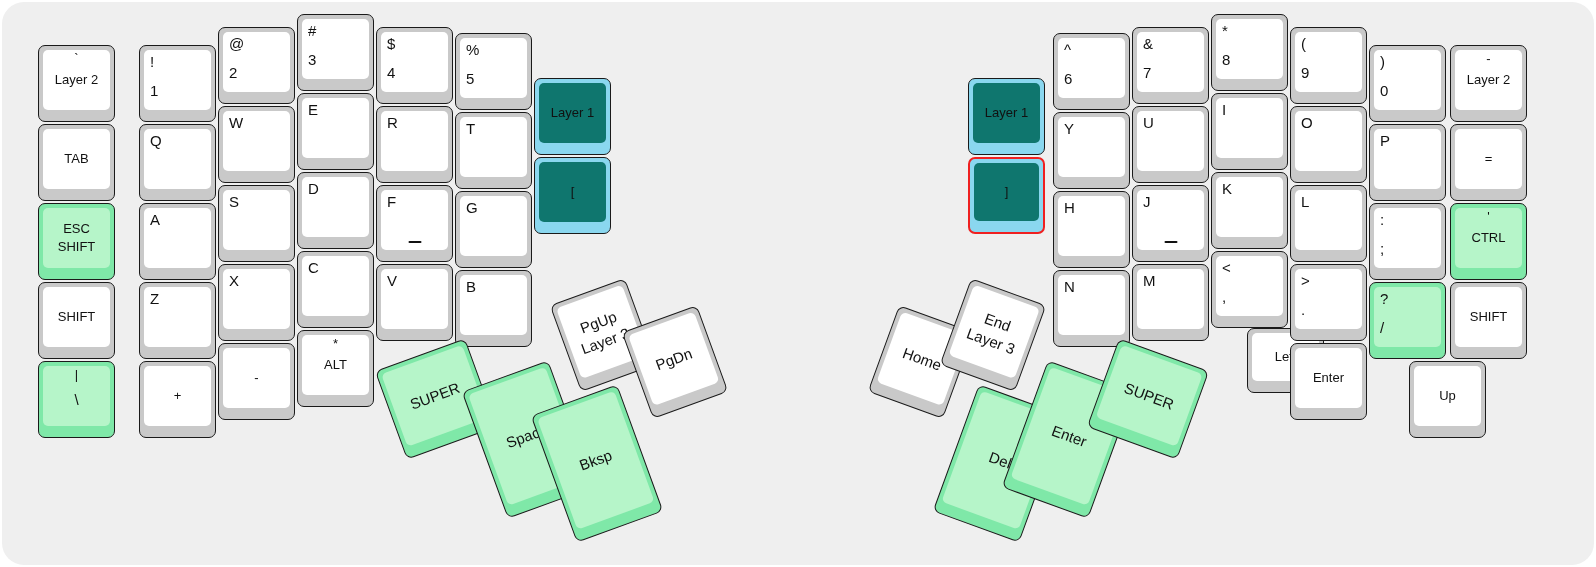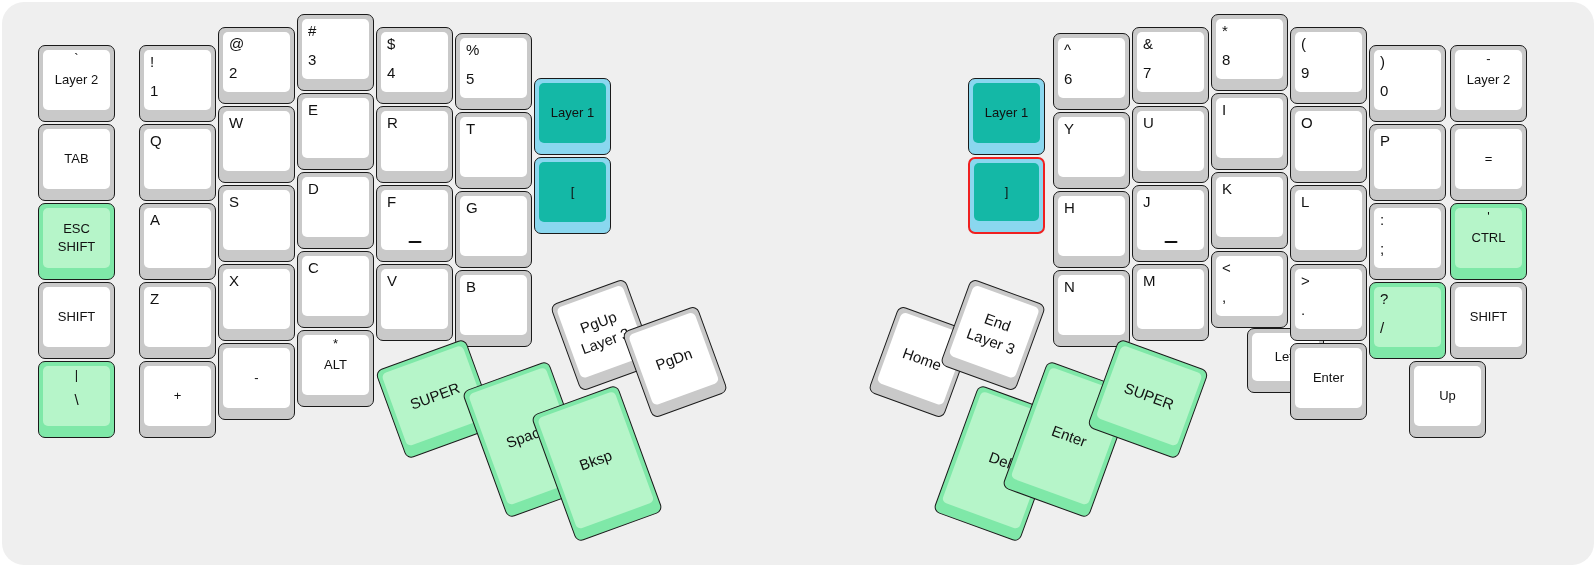--- a/index.html
+++ b/index.html
@@ -35,21 +35,21 @@
     width:100%;height:100%;
     border-radius:5px;
     background:#ffffff;
     position:relative;
     overflow:hidden;
   }
   
   .key.green{background:#7fe8a8;}
   .key.green > .cap{background:#b6f5c9;}
   .key.cyan{background:#8ad7ef;}
-  .key.cyan > .cap{background:#14b8a6;}
+  .key.cyan > .cap{background:#0f766e;}
   .key.sel{border-color:#ef2020;border-width:2px;}
 
   
   .lg{
     position:absolute;
     color:#111;
     line-height:1.05;
     white-space:pre;
   }
   

